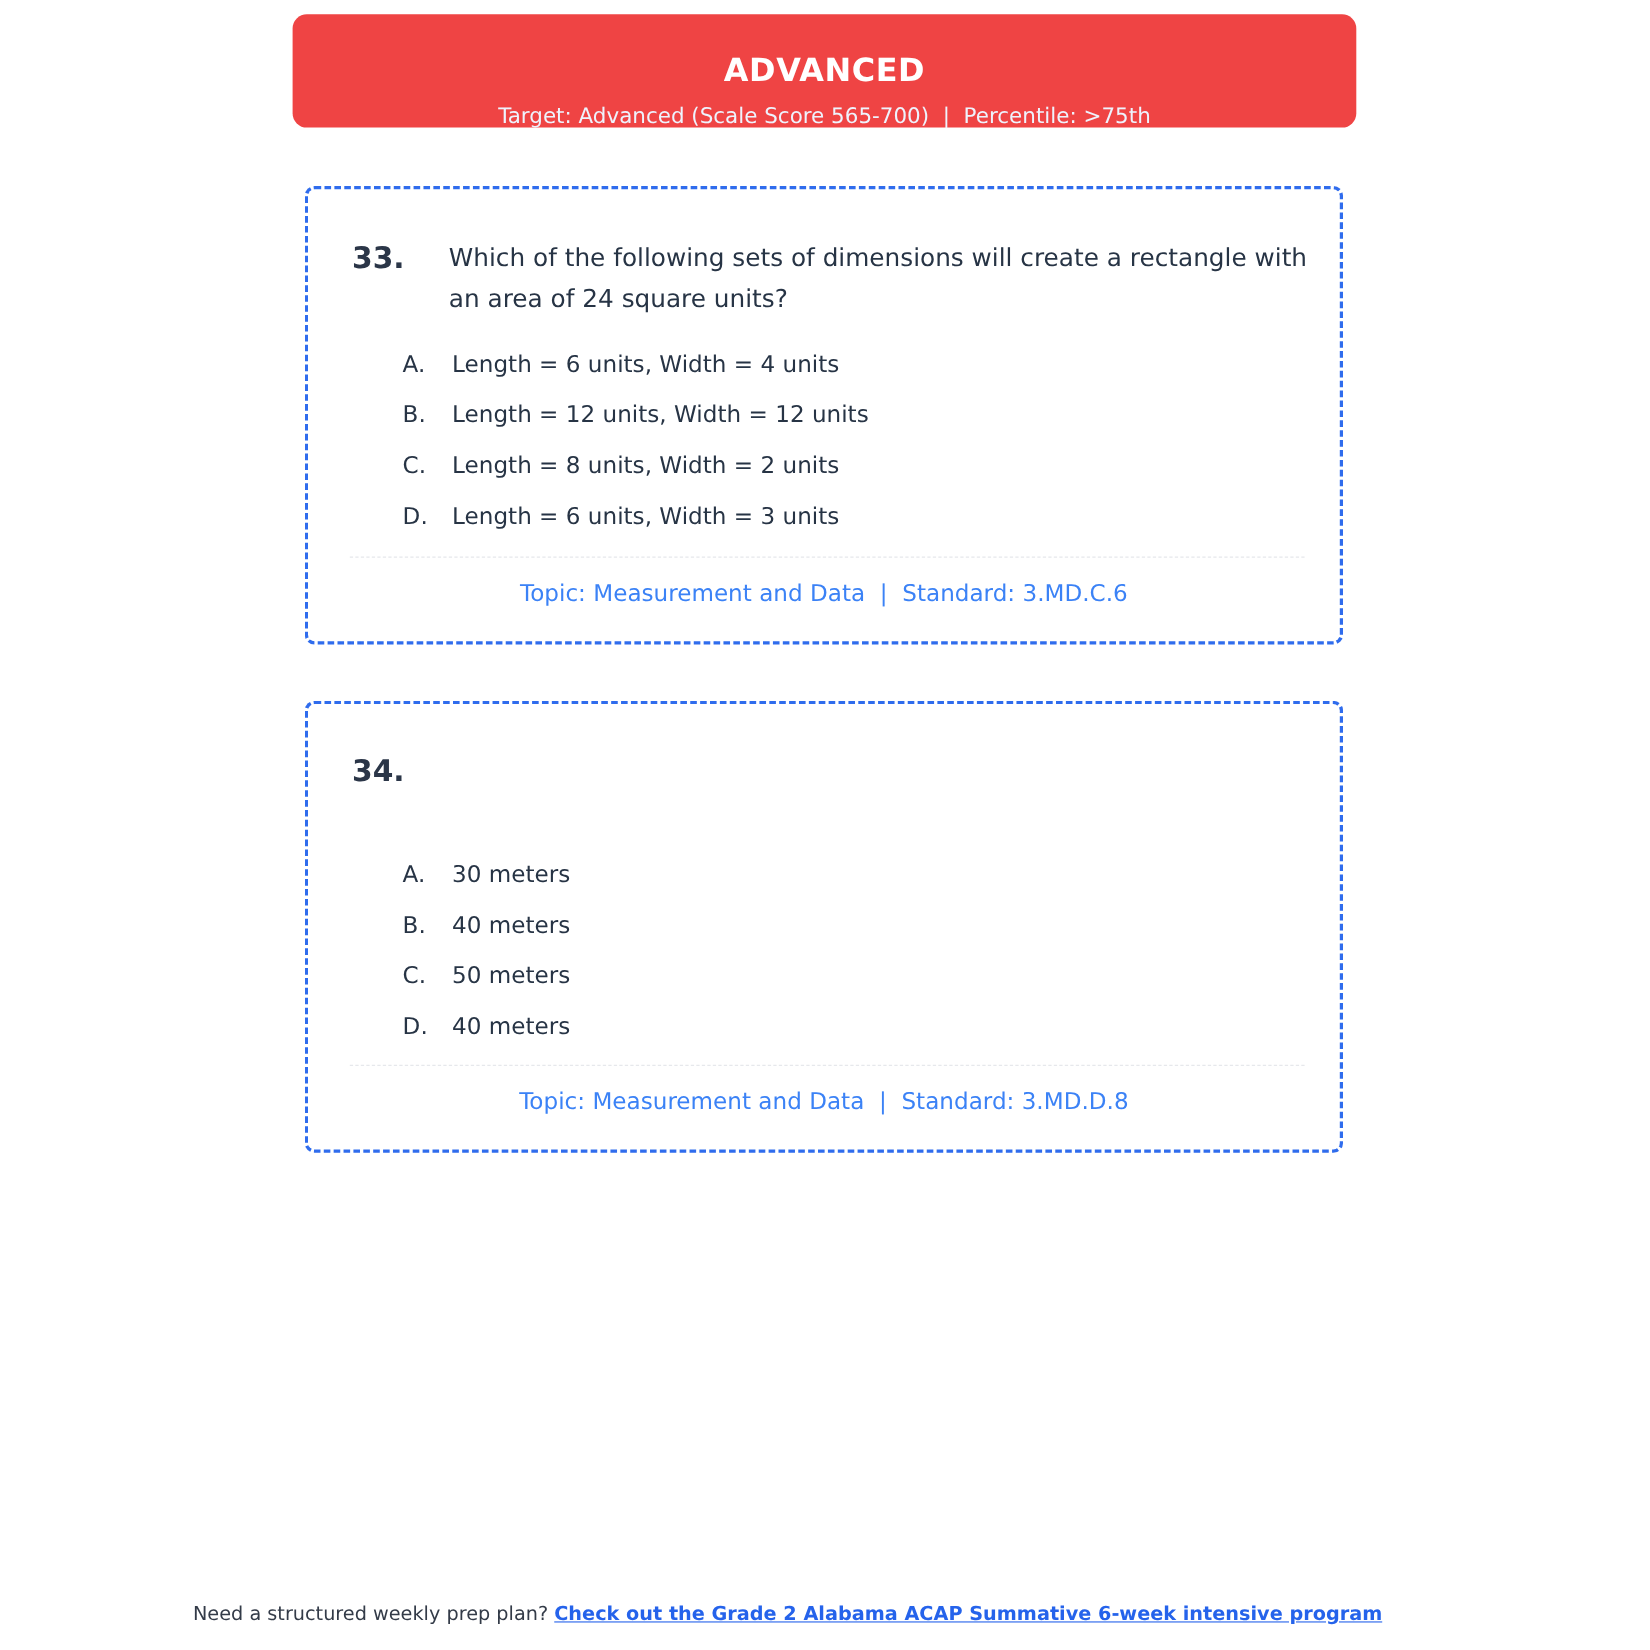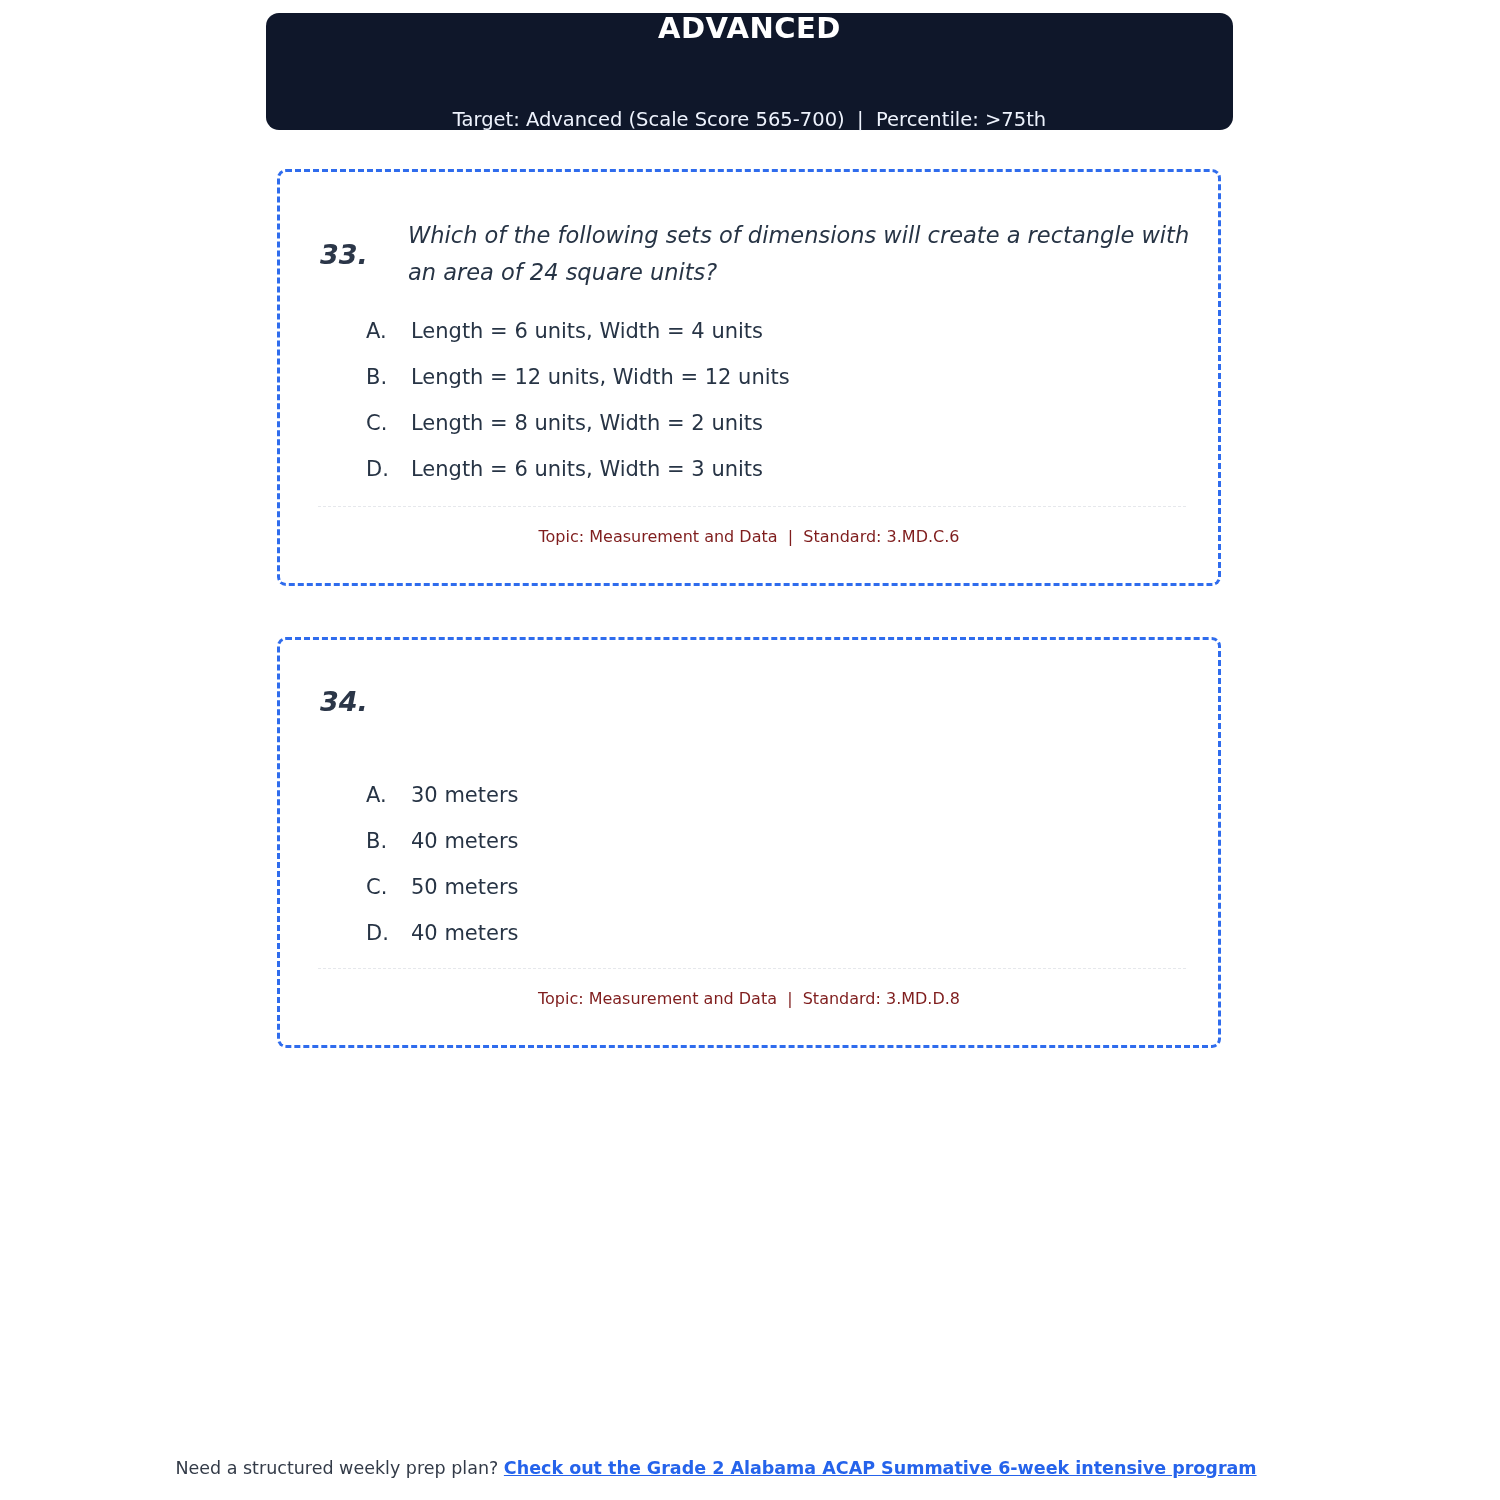--- a/index.html
+++ b/index.html
@@ -23,28 +23,28 @@
     width: 1500px;
     height: 1500px;
   }
 
   
   .banner {
     position: absolute;
     left: 266px;
     top: 13px;
     width: 967px;
-    height: 117px;
-    background: #0f172a;
+    height: 103px;
+    background: #ef4444;
     border-radius: 13px;
     box-sizing: border-box;
     display: flex;
     flex-direction: column;
     align-items: center;
-    justify-content: space-between;
+    justify-content: flex-end;
   }
   .banner-title {
     color: #ffffff;
     font-size: 29px;
     font-weight: bold;
     letter-spacing: 0.5px;
     line-height: 1.1;
     margin: 0 0 14px 0;
   }
   .banner-sub {
@@ -64,22 +64,21 @@
     border: 3px dashed #2f6ced;
     border-radius: 9px;
     background: #ffffff;
   }
   #qcard-0 { top: 169px; height: 417px; }
   #qcard-1 { top: 637px; height: 411px; }
 
   .q-head {
     position: absolute;
     display: flex;
-    align-items: center;
-    font-style: italic;
+    align-items: flex-start;
   }
   #qcard-0 .q-head { left: 40px; top: 45px; }
   #qcard-1 .q-head { left: 40px; top: 43px; flex-direction: column; }
 
   .q-num {
     font-size: 27px;
     font-weight: bold;
     color: #2b3648;
     width: 88px;
     flex: 0 0 88px;
@@ -122,22 +121,22 @@
     height: 0;
   }
   #qcard-0 .q-sep { top: 334px; }
   #qcard-1 .q-sep { top: 328px; }
 
   .q-meta {
     position: absolute;
     left: 0;
     width: 100%;
     text-align: center;
-    font-size: 16px;
-    color: #7f1d1d;
+    font-size: 21px;
+    color: #3b82f6;
     white-space: pre;
   }
   #qcard-0 .q-meta { top: 355px; }
   #qcard-1 .q-meta { top: 349px; }
 
   
   .footer {
     position: absolute;
     left: 0;
     top: 1455px;

